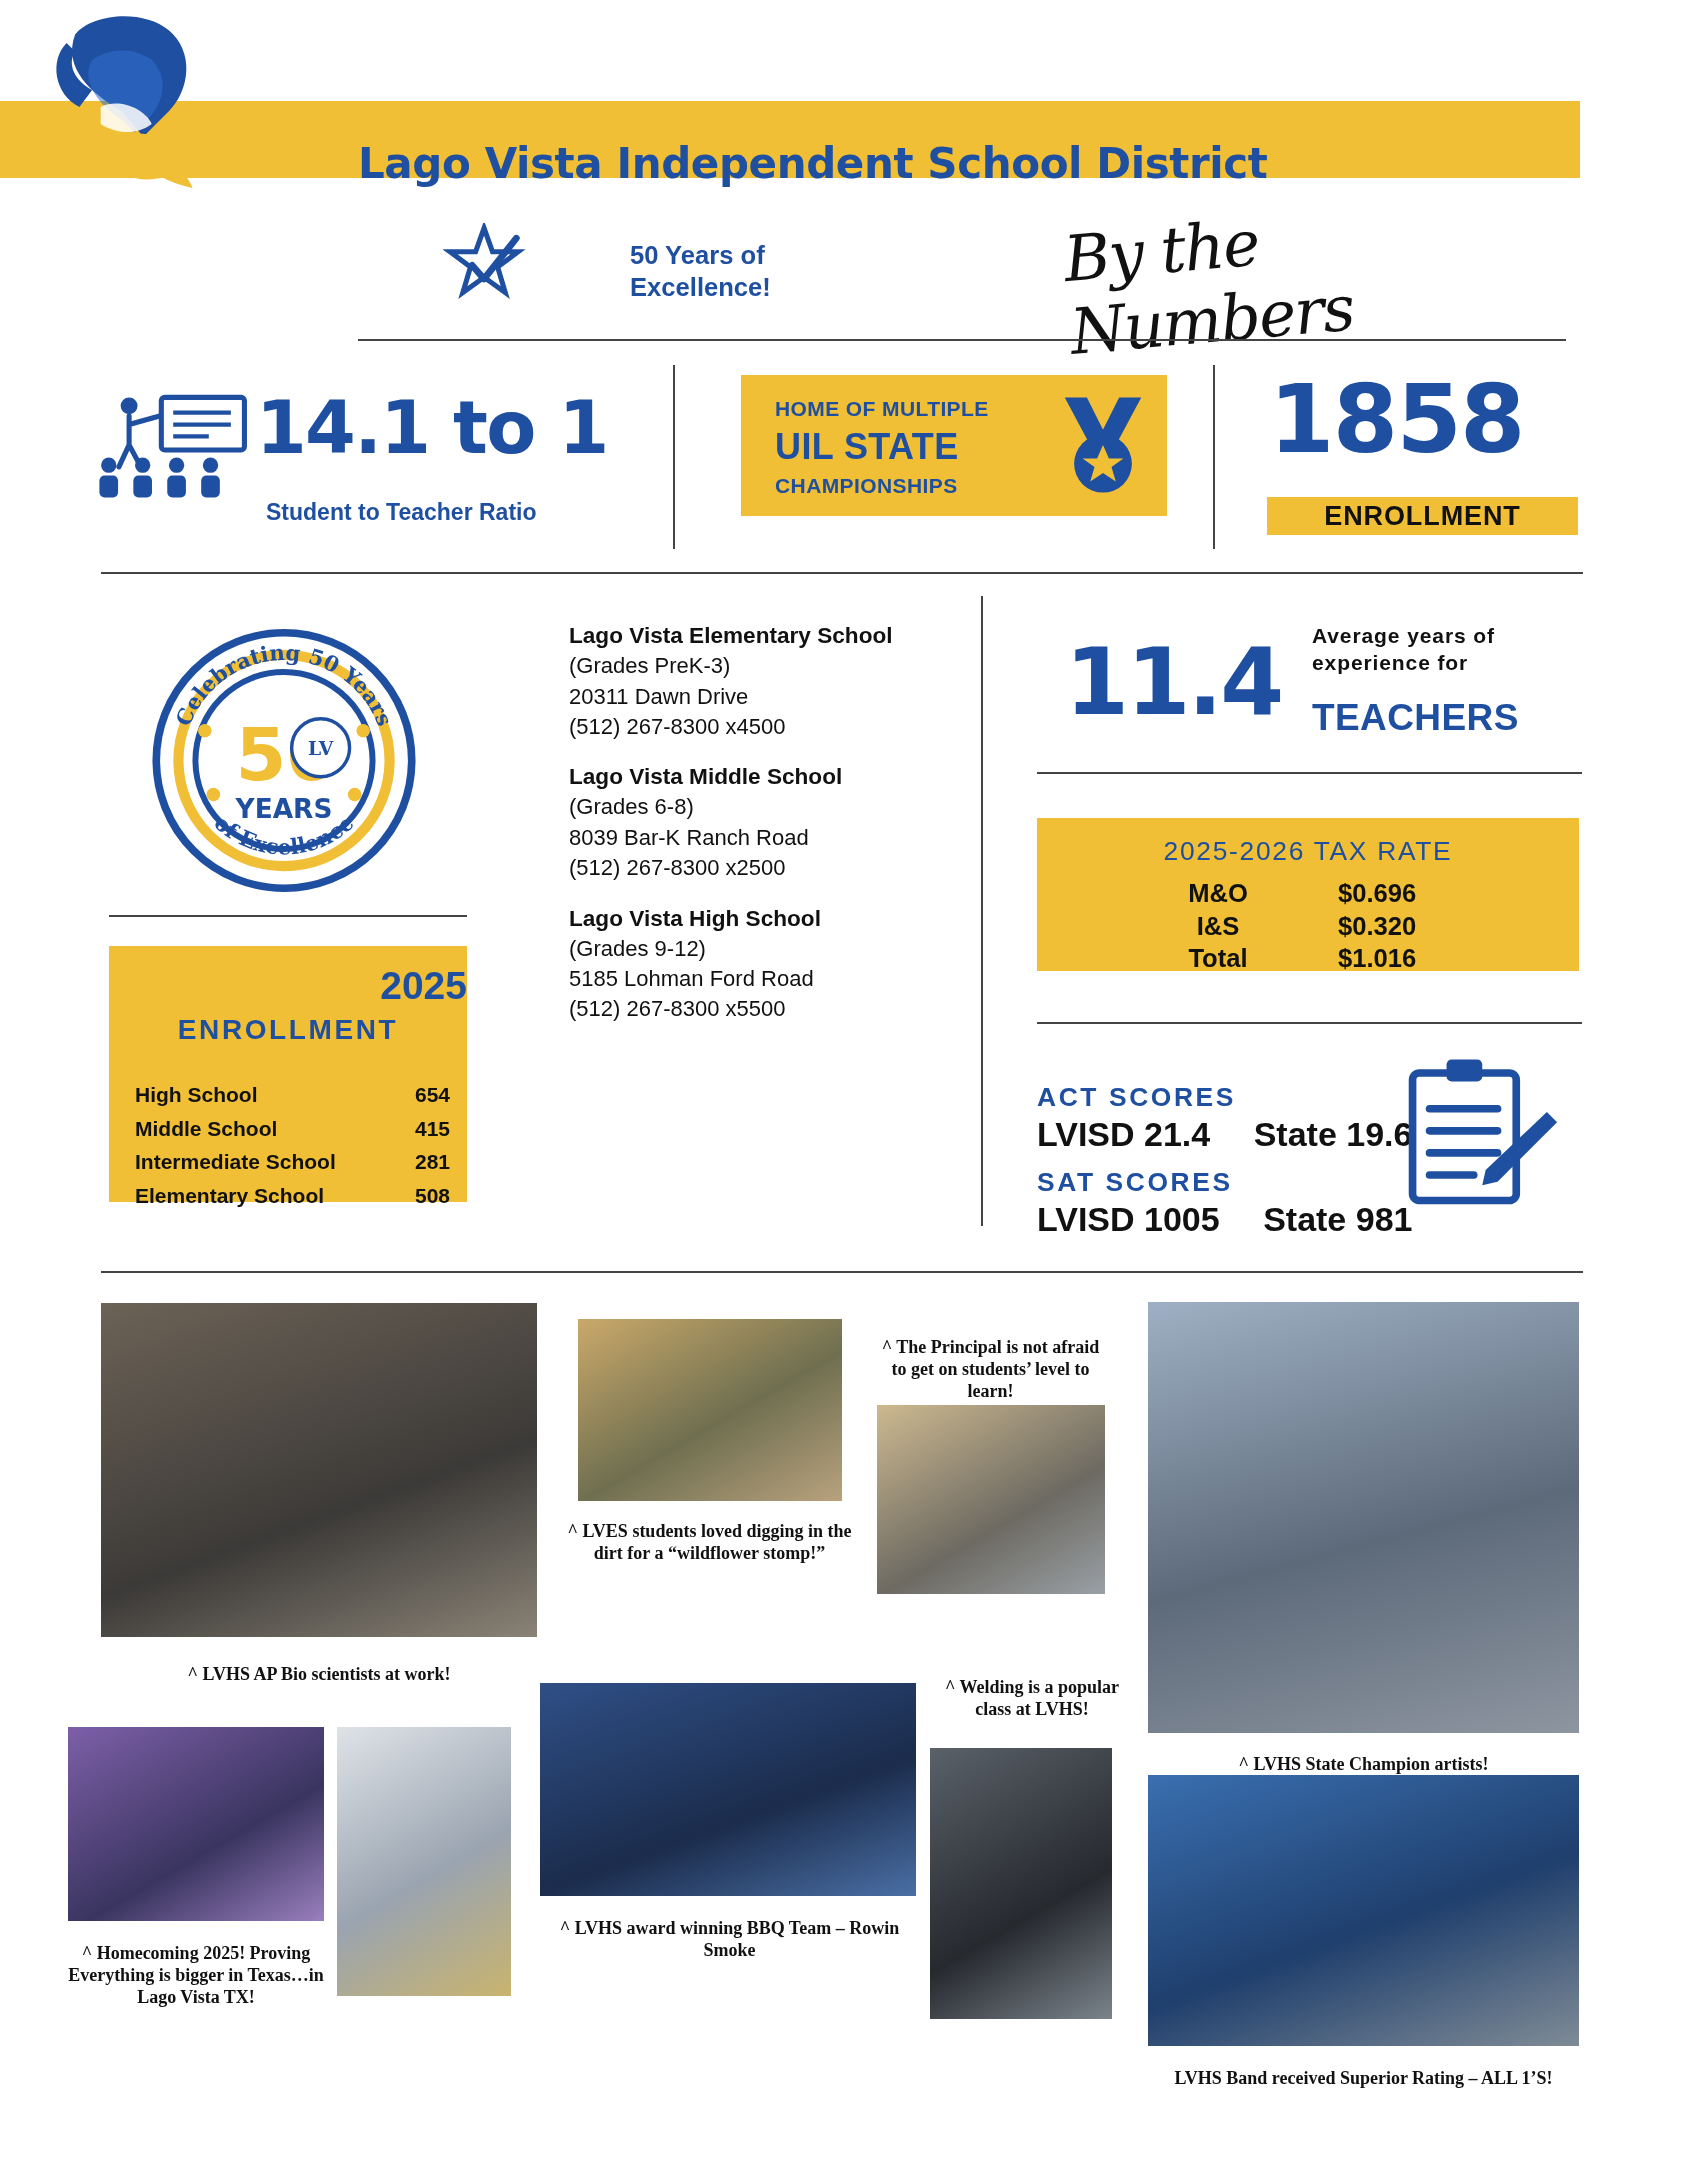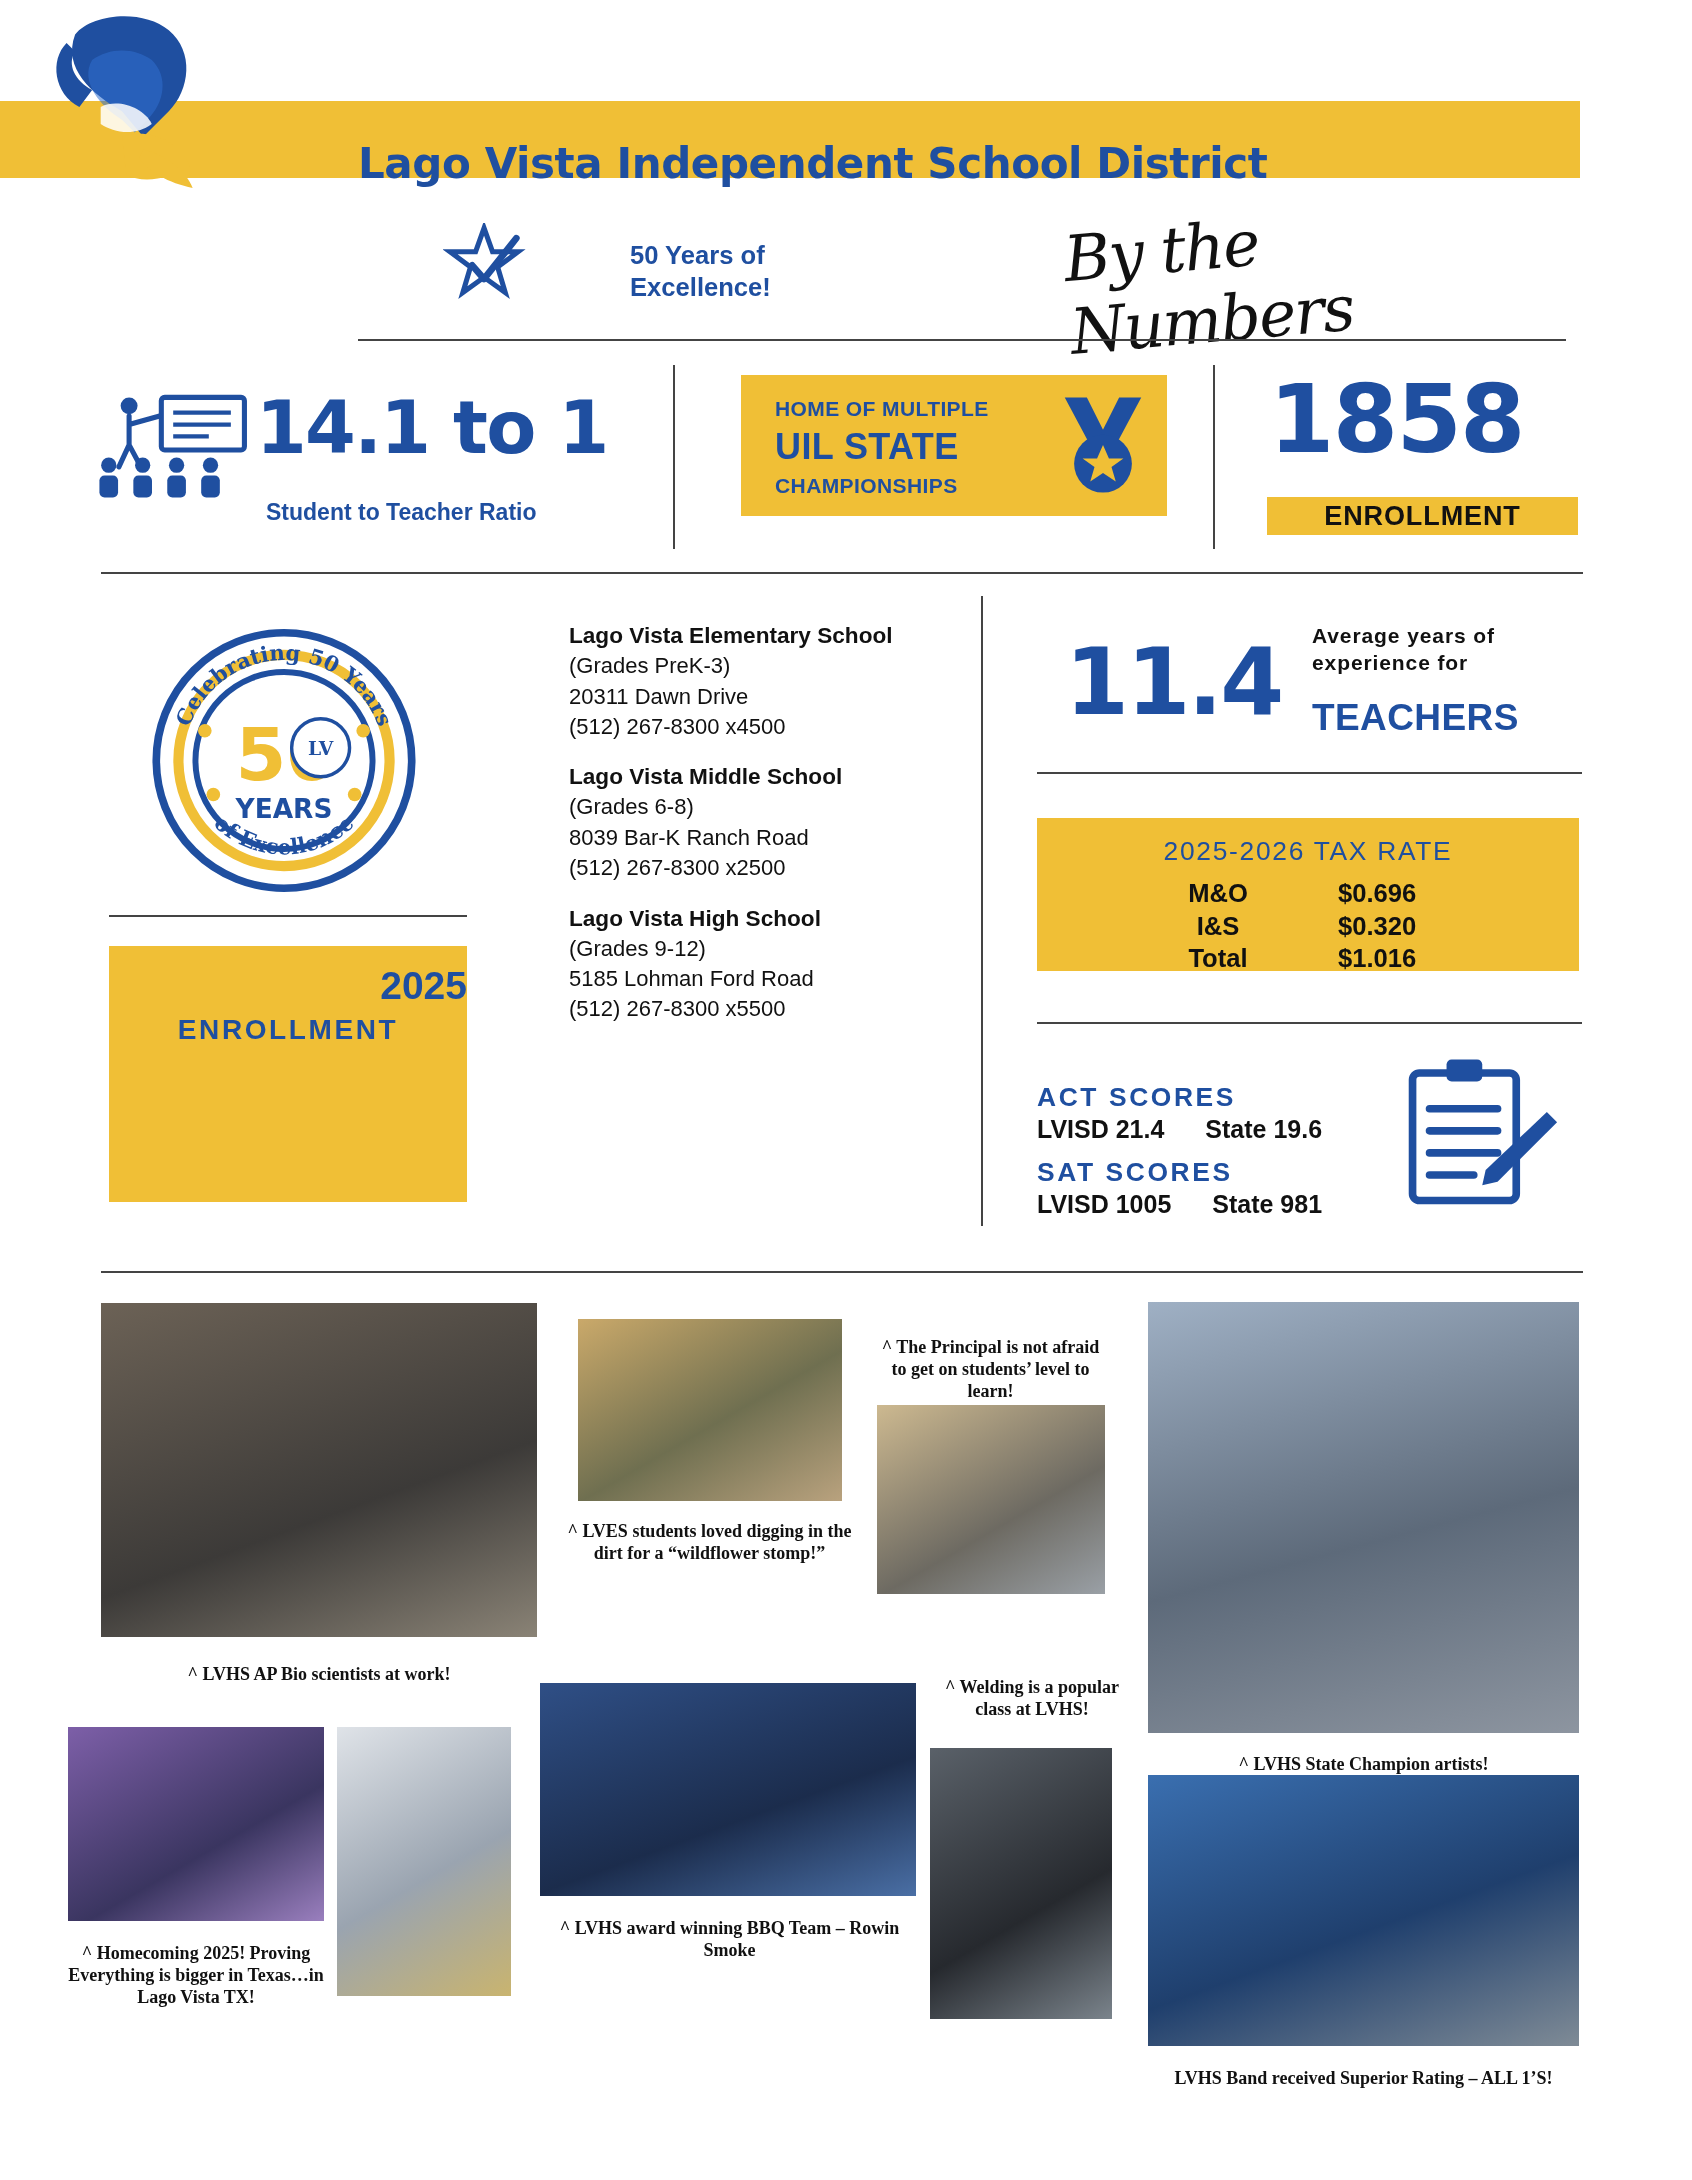--- a/index.html
+++ b/index.html
@@ -315,21 +315,21 @@
     top: 1082px;
     width: 426px;
   }
   .score-head {
     font-size: 26.4px;
     font-weight: bold;
     color: #1f4fa0;
     letter-spacing: 2.6px;
   }
   .score-line {
-    font-size: 25px;
+    font-size: 34px;
     font-weight: bold;
     color: #111;
     margin: 1.7px 0 13.6px 0;
   }
   .score-line .st { margin-left: 34px; }
   .clipboard {
     position: absolute;
     left: 1397px;
     top: 1056px;
     width: 162px;
@@ -499,20 +499,38 @@
     </div>
     <div class="tax-row">
       <span class="lbl">Total</span>
       <span class="val">$1.016</span>
     </div>
   </div>
 
   <div class="enroll2025-box"></div>
   <div class="enroll2025-year">2025</div>
   <div class="enroll2025-label">ENROLLMENT</div>
+  <div class="enroll2025-rows">
+    <div class="er-row">
+      <span>High School</span>
+      <span>654</span>
+    </div>
+    <div class="er-row">
+      <span>Middle  School</span>
+      <span>415</span>
+    </div>
+    <div class="er-row">
+      <span>Intermediate School</span>
+      <span>281</span>
+    </div>
+    <div class="er-row">
+      <span>Elementary School</span>
+      <span>508</span>
+    </div>
+  </div>
 
   <div class="scores">
     <div class="score-head">ACT SCORES</div>
     <div class="score-line">
       <span>LVISD 21.4</span>
       <span class="st">State 19.6</span>
     </div>
     <div class="score-head">SAT SCORES</div>
     <div class="score-line">
       <span>LVISD 1005</span>

